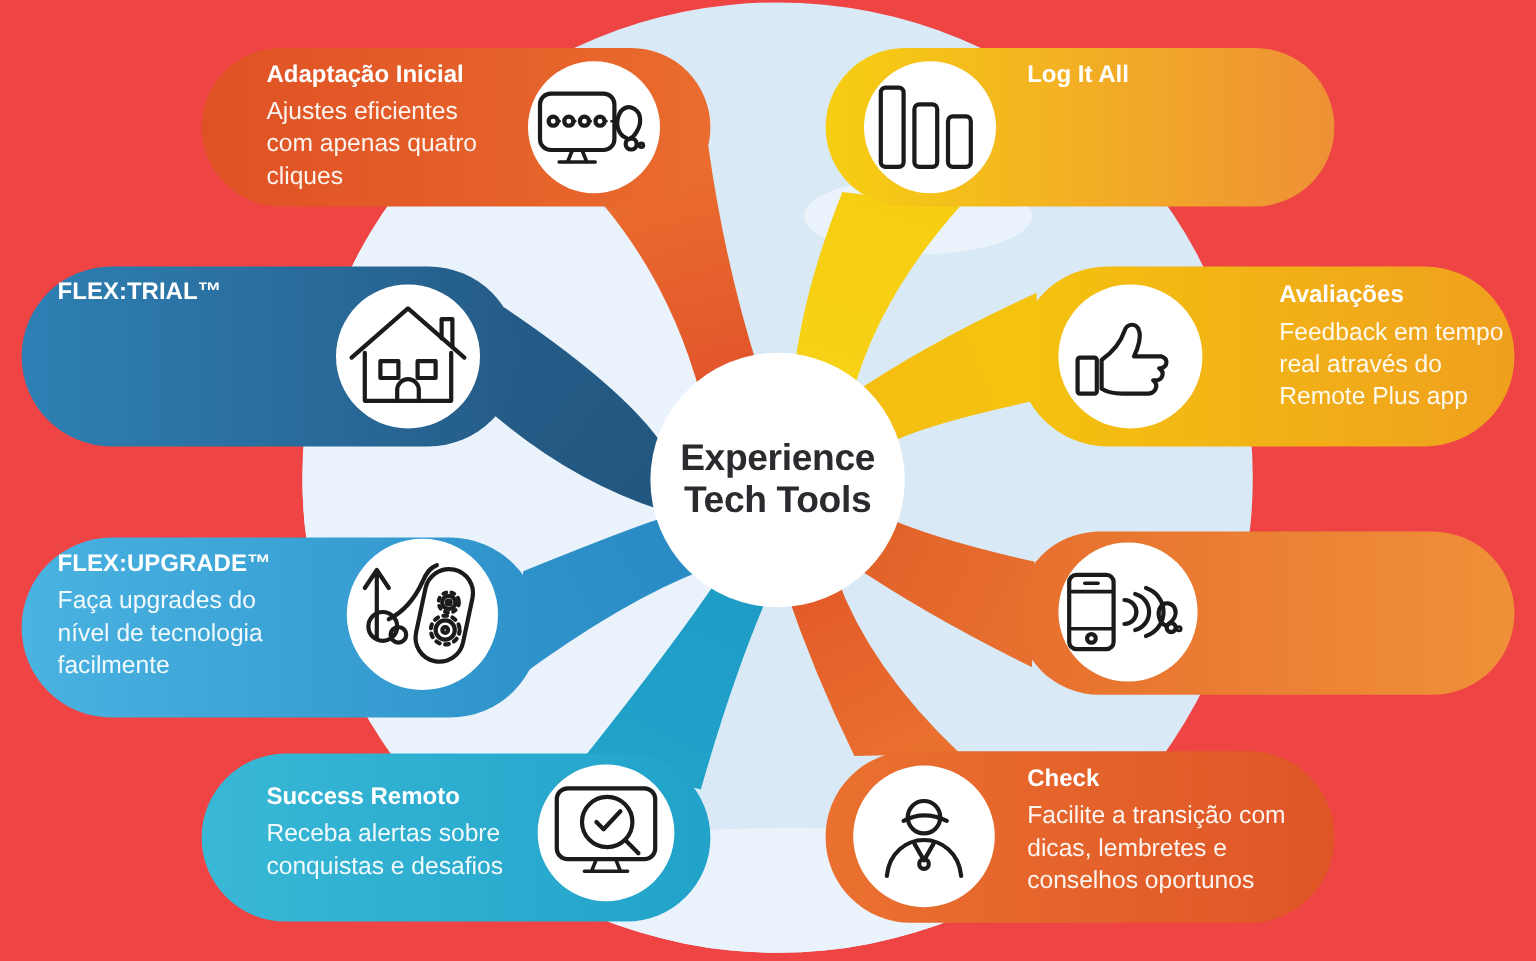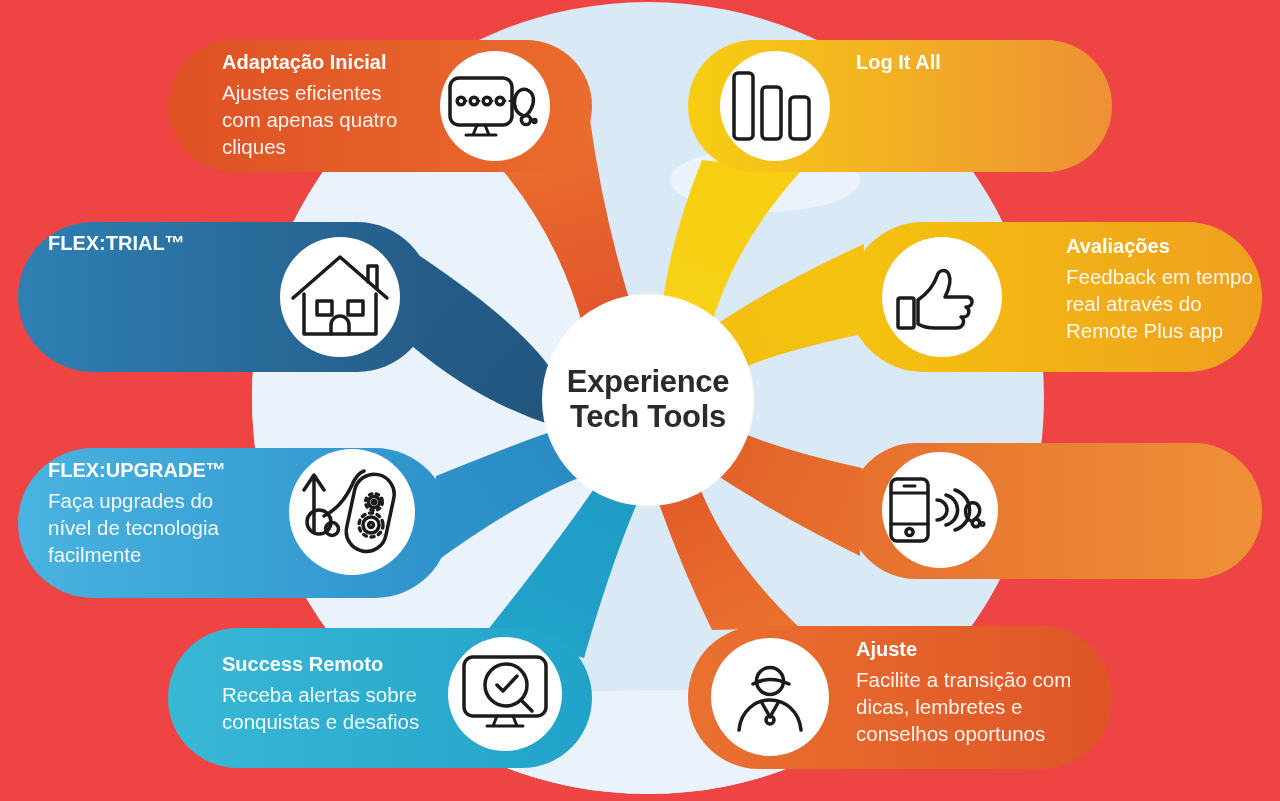--- a/index.html
+++ b/index.html
@@ -246,21 +246,21 @@
   <div class="b">Faça upgrades do
 nível de tecnologia
 facilmente</div>
 </div>
 <div class="lbl p6">
   <div class="t">Success Remoto</div>
   <div class="b">Receba alertas sobre
 conquistas e desafios</div>
 </div>
 <div class="lbl p7">
-  <div class="t">Ajuste</div>
+  <div class="t">Check</div>
   <div class="b">Facilite a transição com
 dicas, lembretes e
 conselhos oportunos</div>
 </div>
 
 <div class="center-label">Experience
 Tech Tools</div>
 </div>
 
 </body></html>

